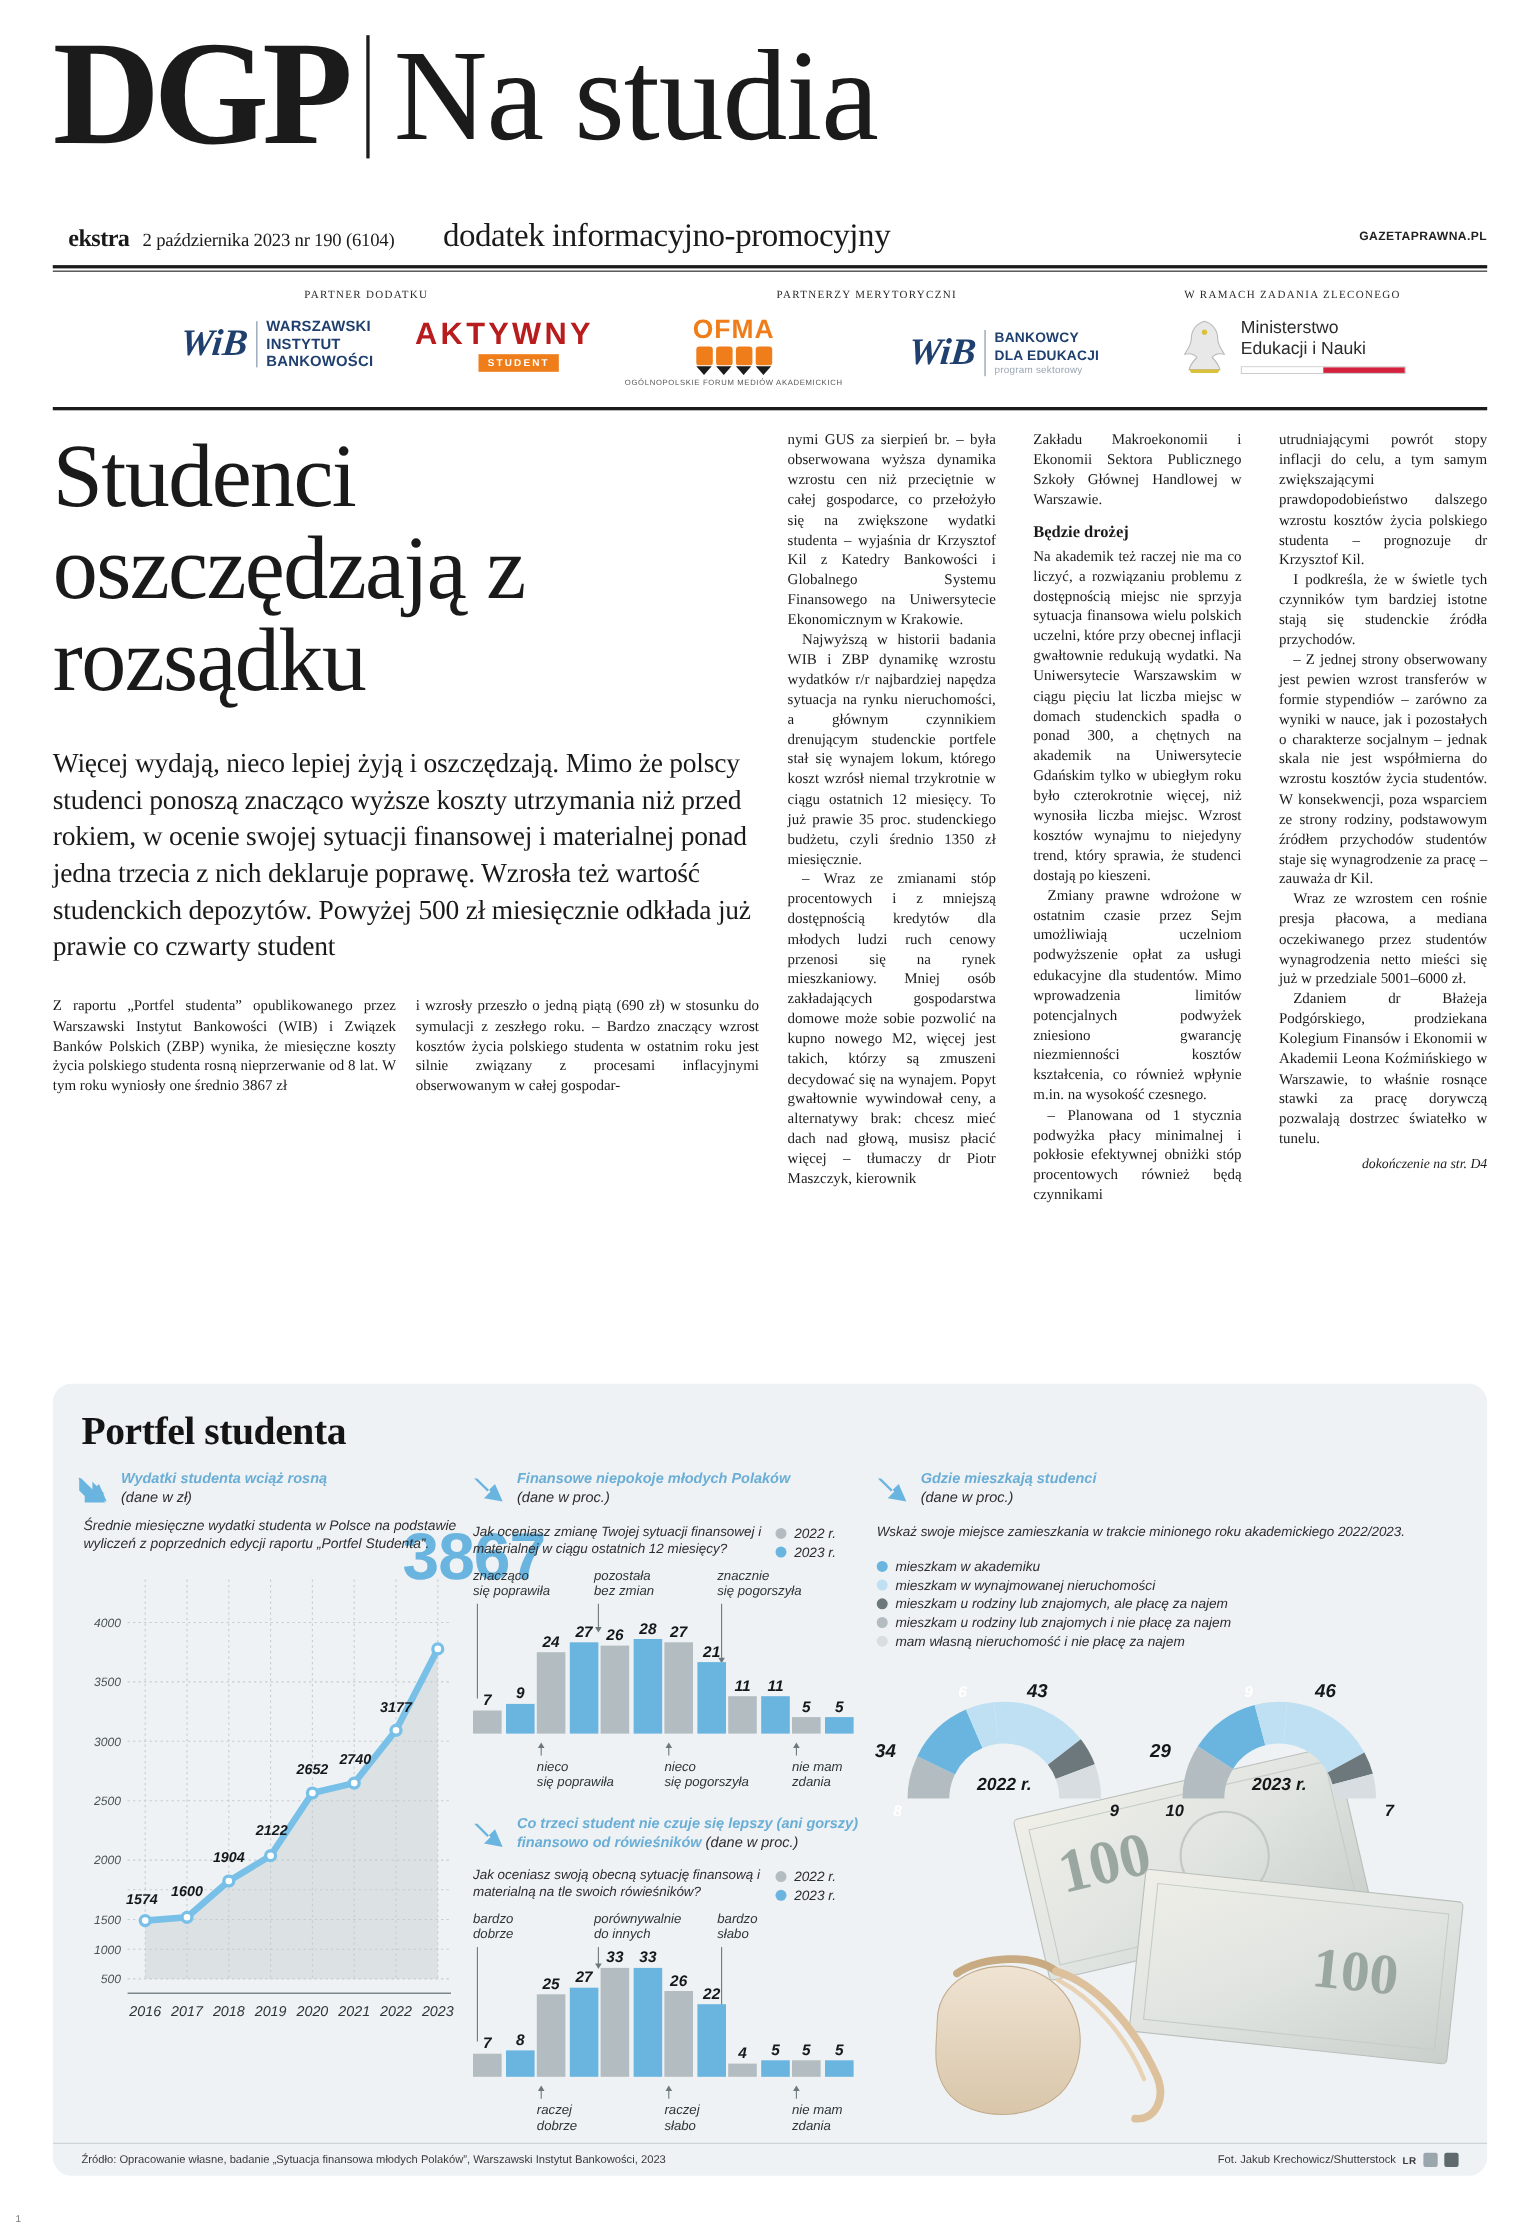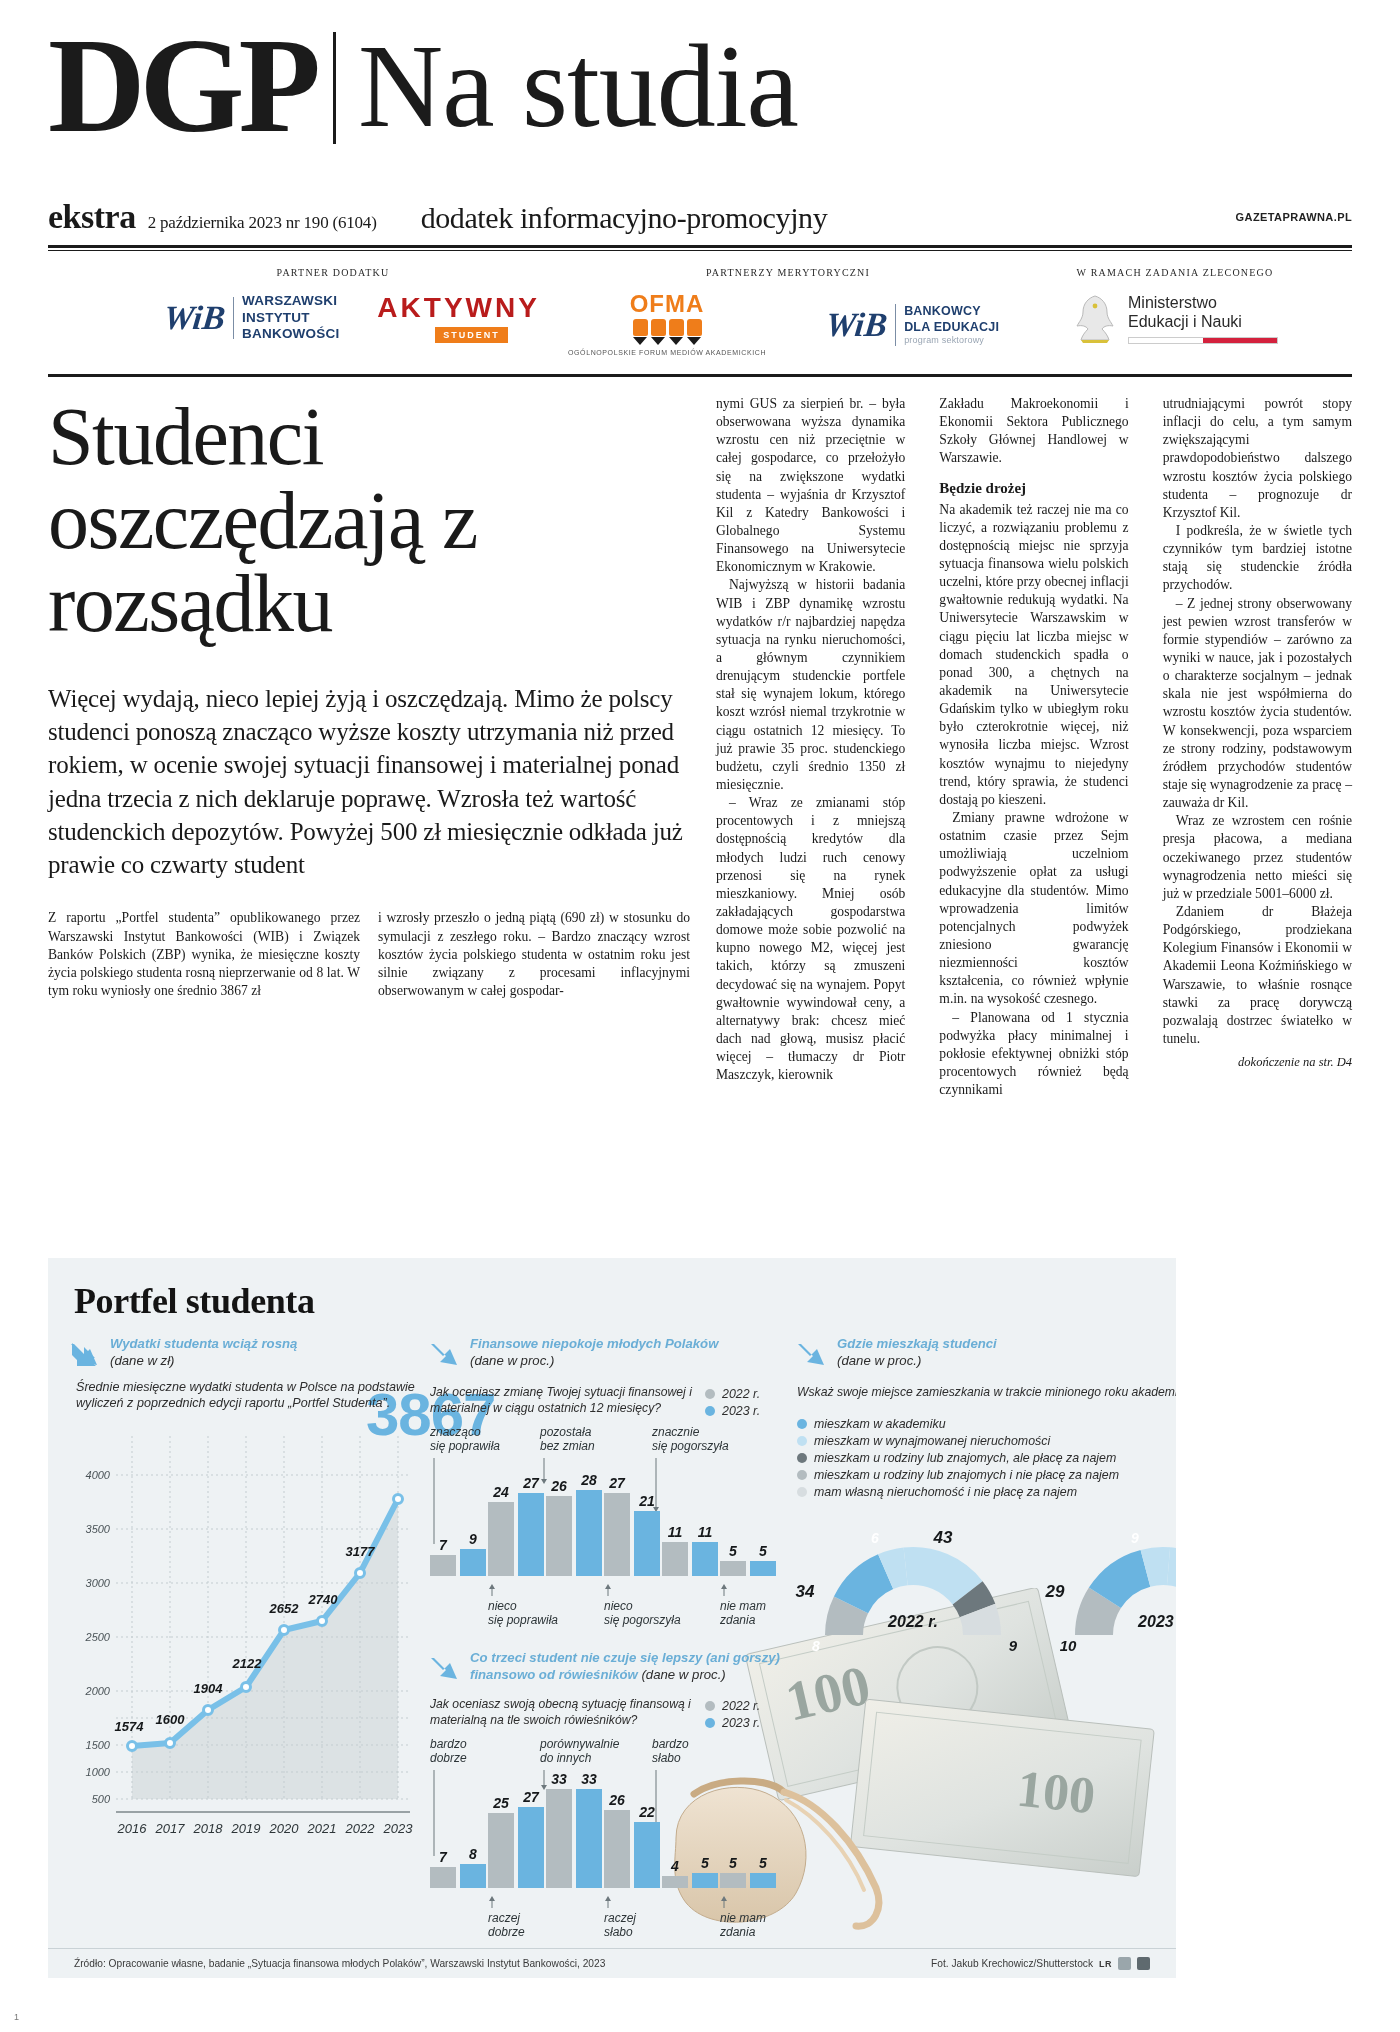--- a/index.html
+++ b/index.html
@@ -23,21 +23,21 @@
   }
   .mast-div { width:3px; background:#1b1b1b; height:112px; margin:10px 22px 0 18px; }
   .mast-title {
     font-family:"Liberation Serif", serif;
     font-size:118px; line-height:1.0; color:#1b1b1b; margin-top:6px;
     letter-spacing:-1px;
   }
 
   
   .subbar { display:flex; align-items:baseline; margin-top:48px; }
-  .ekstra { font-weight:bold; font-size:34px; letter-spacing:-0.5px; }
+  .ekstra { font-weight:bold; font-size:22px; letter-spacing:-0.5px;margin-left:14px; }
   .issue { font-size:17px; margin-left:12px; letter-spacing:-0.2px; }
   .dodatek { font-size:30px; margin-left:44px; letter-spacing:-0.4px; }
   .gazeta {
     margin-left:auto; font-family:"Liberation Sans", sans-serif;
     font-weight:bold; font-size:11px; letter-spacing:0.4px; color:#222;
     align-self:center;
   }
   .rule-thick { height:3px; background:#1b1b1b; margin-top:9px; }
   .rule-thin { height:1px; background:#1b1b1b; margin-top:2px; }
 
@@ -110,23 +110,24 @@
 
   .col-body { flex:1; display:flex; gap:34px; }
   .bcol { flex:1; font-size:13.6px; line-height:1.335; text-align:justify; hyphens:auto; }
   .bcol p { margin:0; text-indent:13px; }
   .bcol p.noind { text-indent:0; }
   .bcol h3 { font-size:15px; margin:10px 0 3px; font-weight:bold; }
   .cont { text-align:right; font-style:italic; font-size:12.5px; margin-top:6px; }
 
   
   .info {
-    position:absolute; left:48px; top:1258px; width:1128px; height:720px;
+    position:absolute; left:48px; top:1258px; width:1304px; height:720px;
     background:#eef2f4; font-family:"Liberation Sans", sans-serif; color:#2d2d2d;
     overflow:hidden;
+    border-radius:17px;
   }
   .info-title { font-family:"Liberation Serif", serif; font-weight:bold; font-size:36px;
                 color:#141414; padding:22px 0 0 26px; letter-spacing:-0.4px; }
 
   .info-cols { display:flex; padding:14px 20px 0 22px; position:relative; z-index:3;font-style:italic; }
   .ic1 { flex:0 0 352px; }
   .ic2 { flex:0 0 352px; padding-left:8px; }
   .ic3 { flex:1; padding-left:14px; }
 
   .sec-head { display:flex; align-items:flex-start; gap:10px; }

